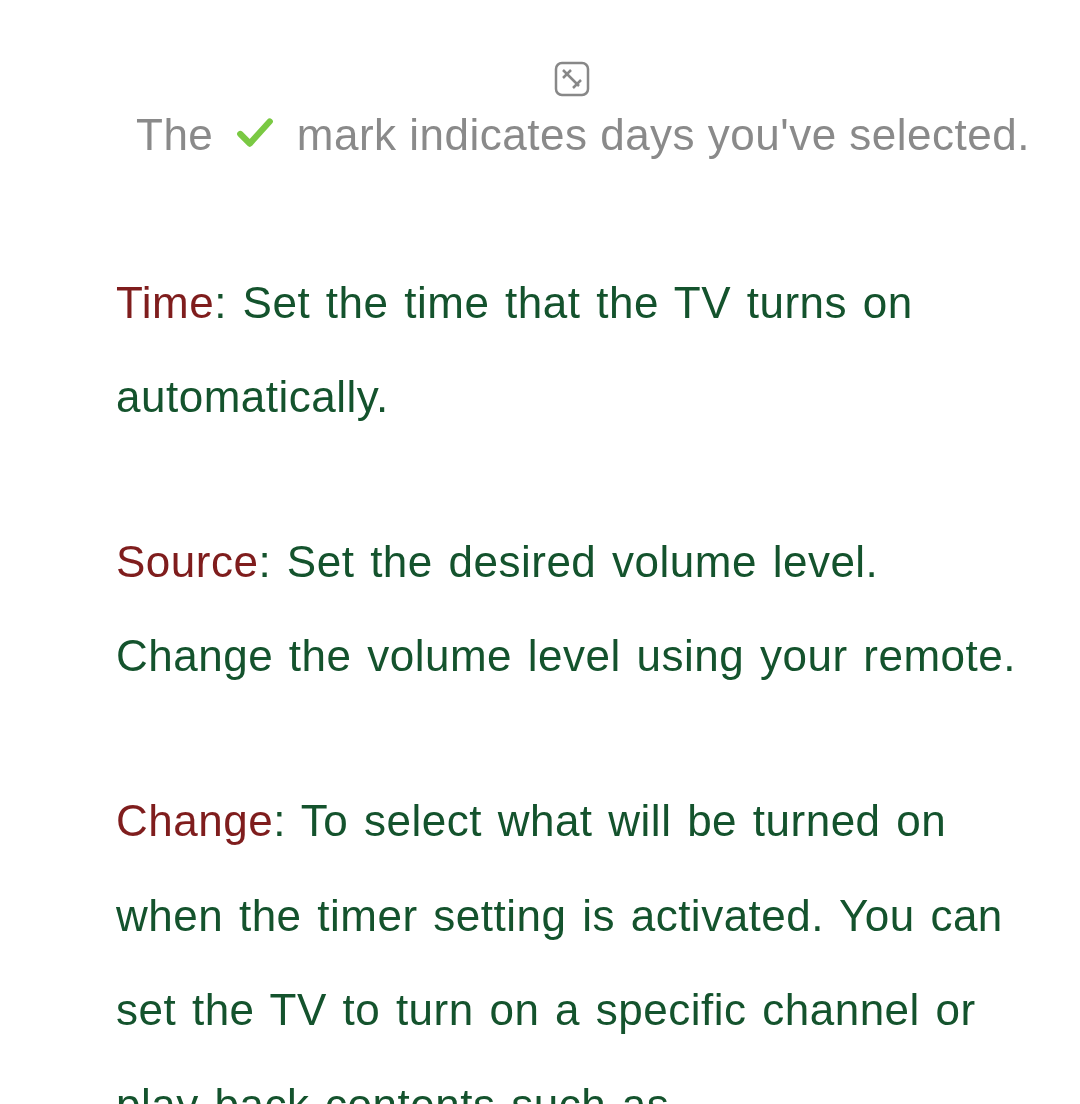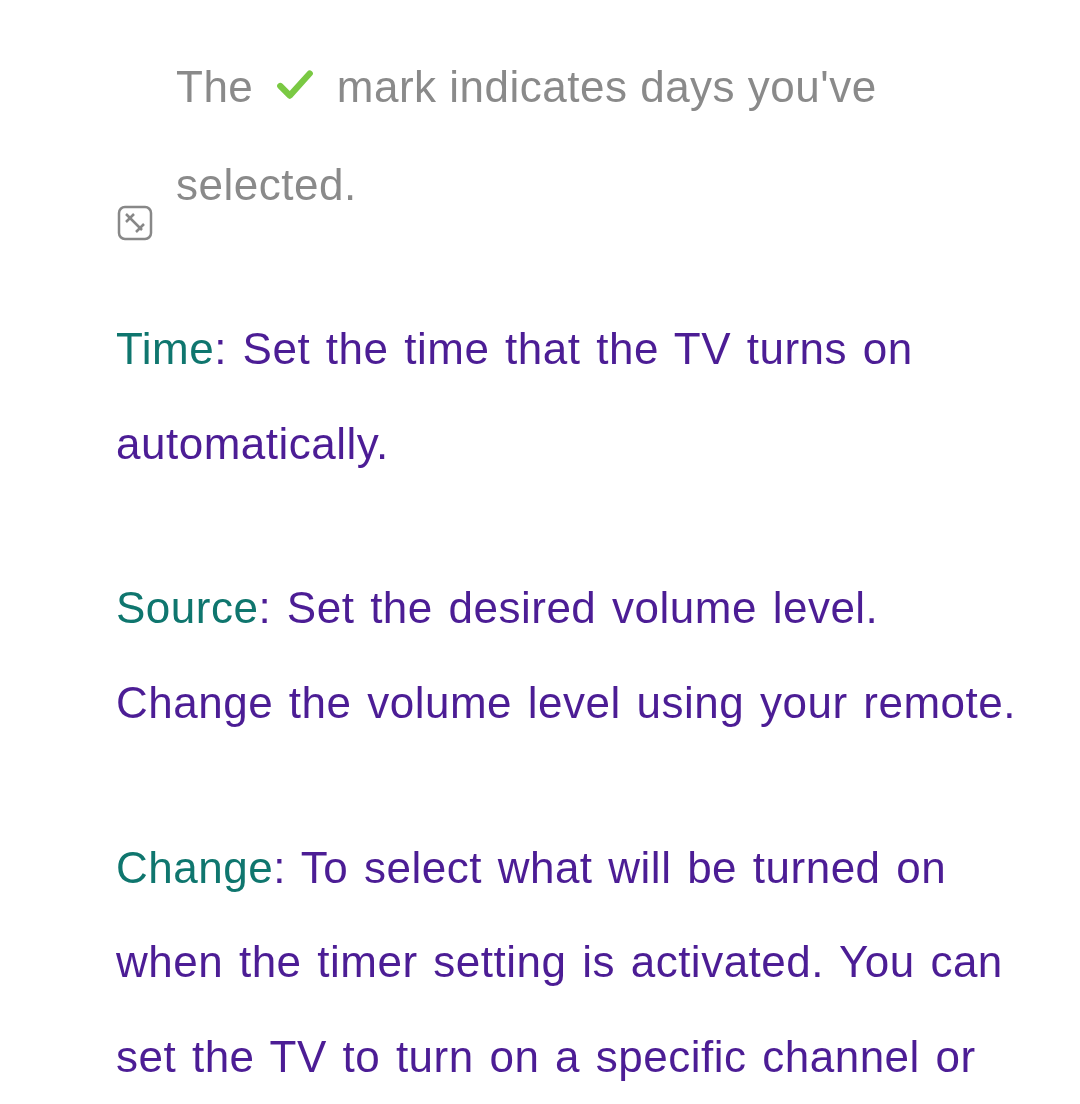--- a/index.html
+++ b/index.html
@@ -12,22 +12,23 @@
       height: 1104px;
       background: #ffffff;
       font-family: Arial, Helvetica, sans-serif;
       padding: 40px 30px 0 116px;
       color: #1a1a1a;
       font-size: 44px;
       line-height: 1.5;
     }
     .note-block {
       display: flex;
-      align-items: flex-end;
+      align-items: center;
       margin-bottom: 70px;
+      flex-direction: column;
     }
     .note-icon {
       width: 38px;
       height: 38px;
       margin-right: 22px;
       margin-top: 10px;
       flex-shrink: 0;
     }
     .note-text {
       color: #8a8a8a;
@@ -39,24 +40,24 @@
       vertical-align: middle;
       margin: 0 8px;
     }
     .entry {
       margin-bottom: 70px;
       line-height: 2.15;
       letter-spacing: 0.5px;
       word-spacing: 3px;
     }
     .label {
-      color: #0f766e;
+      color: #7f1d1d;
     }
     .desc {
-      color: #4c1d95;
+      color: #14532d;
     }
   </style>
 </head>
 <body>
 
 <div class="note-block">
   <span class="note-icon">
     <svg viewBox="0 0 38 38" width="38" height="38">
       <rect x="3" y="3" width="32" height="32" rx="6" ry="6" fill="none" stroke="#888" stroke-width="2.5"></rect>
       <line x1="10" y1="10" x2="26" y2="26" stroke="#888" stroke-width="2.5"></line>

